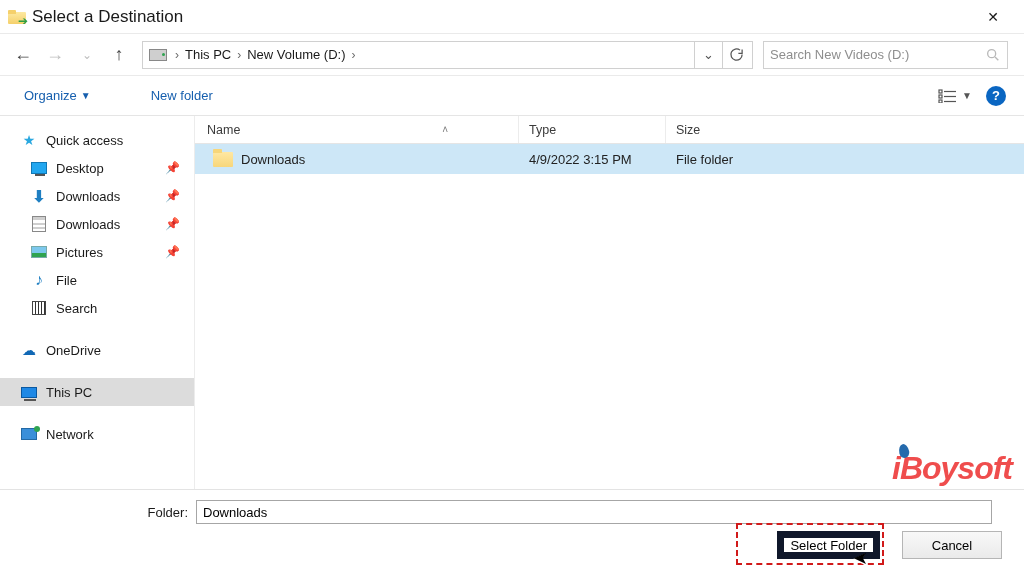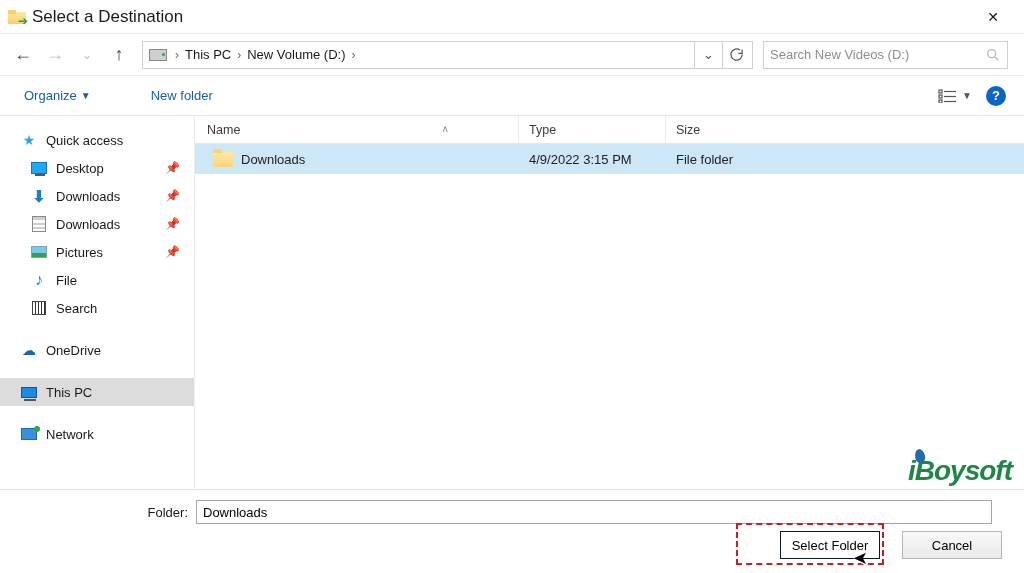--- a/index.html
+++ b/index.html
@@ -207,42 +207,42 @@
     display:flex; gap:22px; align-items:center;
   }
   .winbtn {
     min-width:100px; height:28px;
     border:1px solid #b5b5b5;
     background:linear-gradient(#f8f8f8,#eaeaea);
     font-family:inherit; font-size:13px;
     display:flex;align-items:center;justify-content:center;
   }
   .winbtn.primary {
-    border:1px solid #0f172a;
+    border:7px solid #0f172a;
     background:#fff;
   }
   .dashedbox {
     position:absolute; bottom:8px; right:140px;
     width:148px; height:42px;
     border:2.5px dashed #d11a1a;
     pointer-events:none;
   }
   .cursor {
     position:absolute; bottom:4px; right:156px;
     font-size:18px; color:#000;
     pointer-events:none;
     transform: scaleX(-1);
     text-shadow: 1px 1px 0 #fff;
   }
   
   .watermark {
     position:absolute; right:12px; bottom:86px;
     font-family: "Segoe UI", sans-serif;
-    font-size:28px; font-style:italic; font-weight:800;
-    color:#15803d;
+    font-size:32px; font-style:italic; font-weight:800;
+    color:#ef4444;
     letter-spacing:-1px;
     opacity:.95;
   }
   .watermark .i { font-style:italic; }
   .watermark .drop {
     position:absolute; left:7px; top:-6px;
     width:10px;height:14px;
     background:#1a63a8;
     border-radius:50% 50% 50% 50% / 60% 60% 40% 40%;
     transform: rotate(-12deg);

